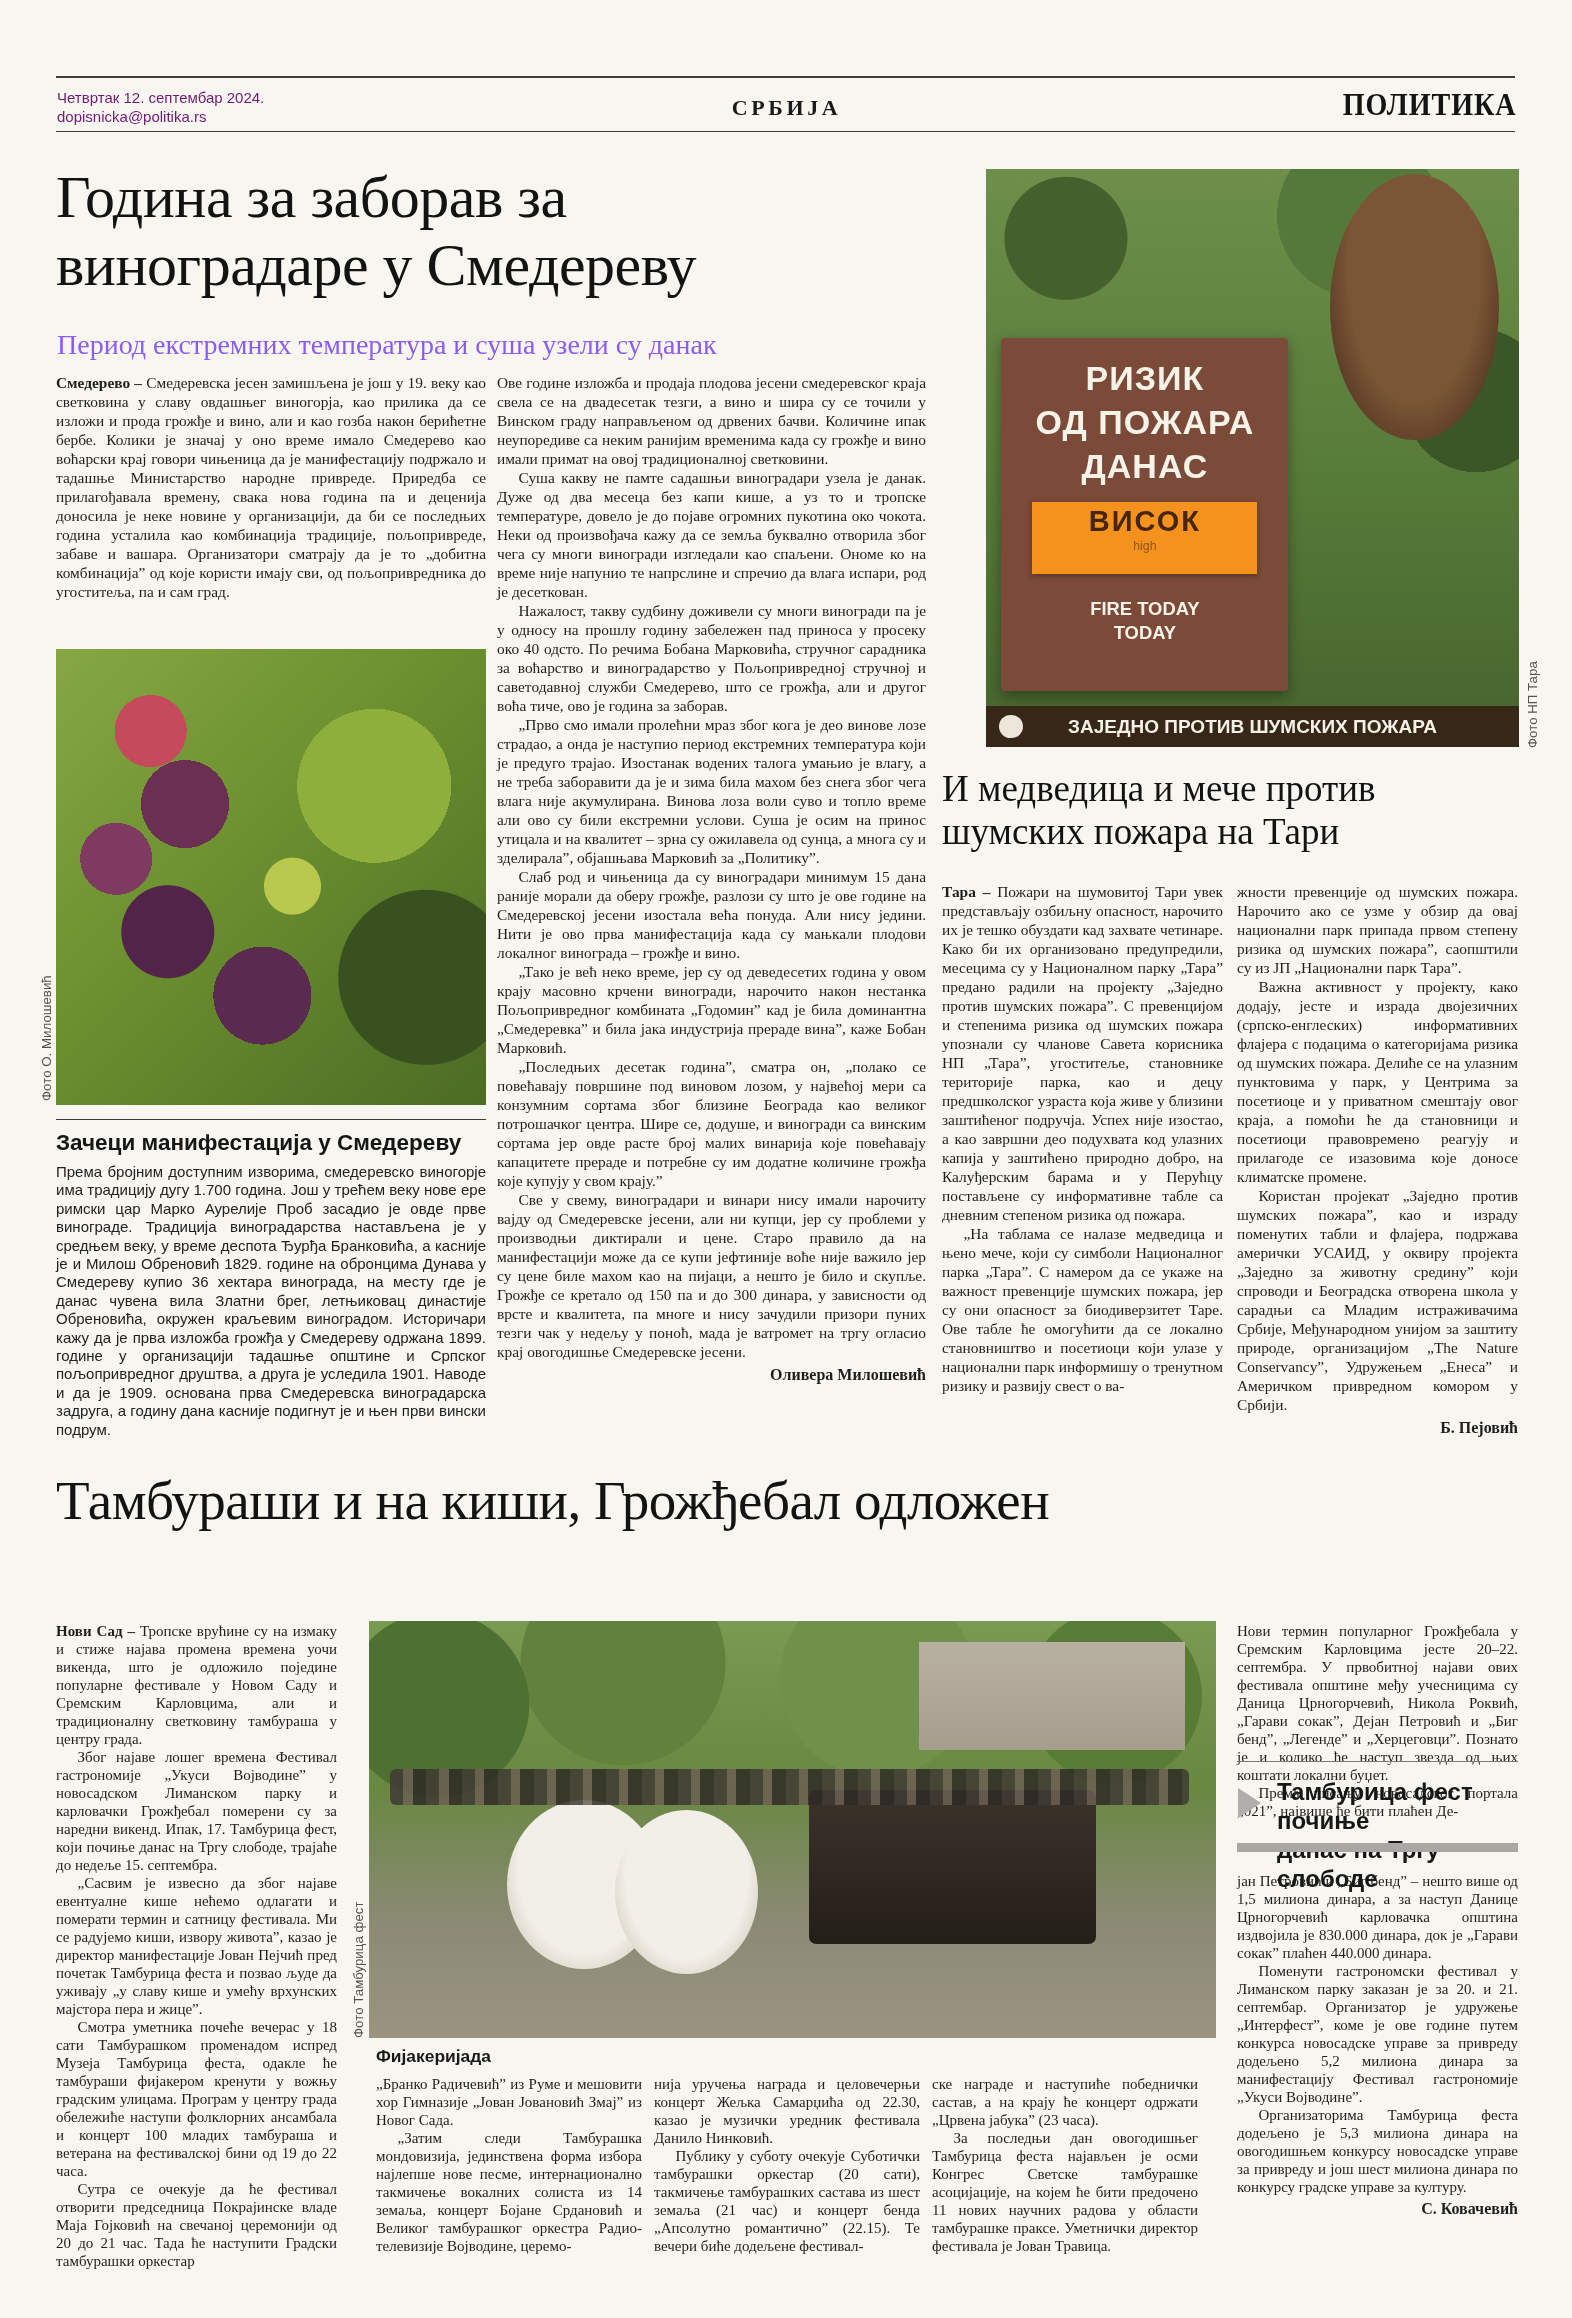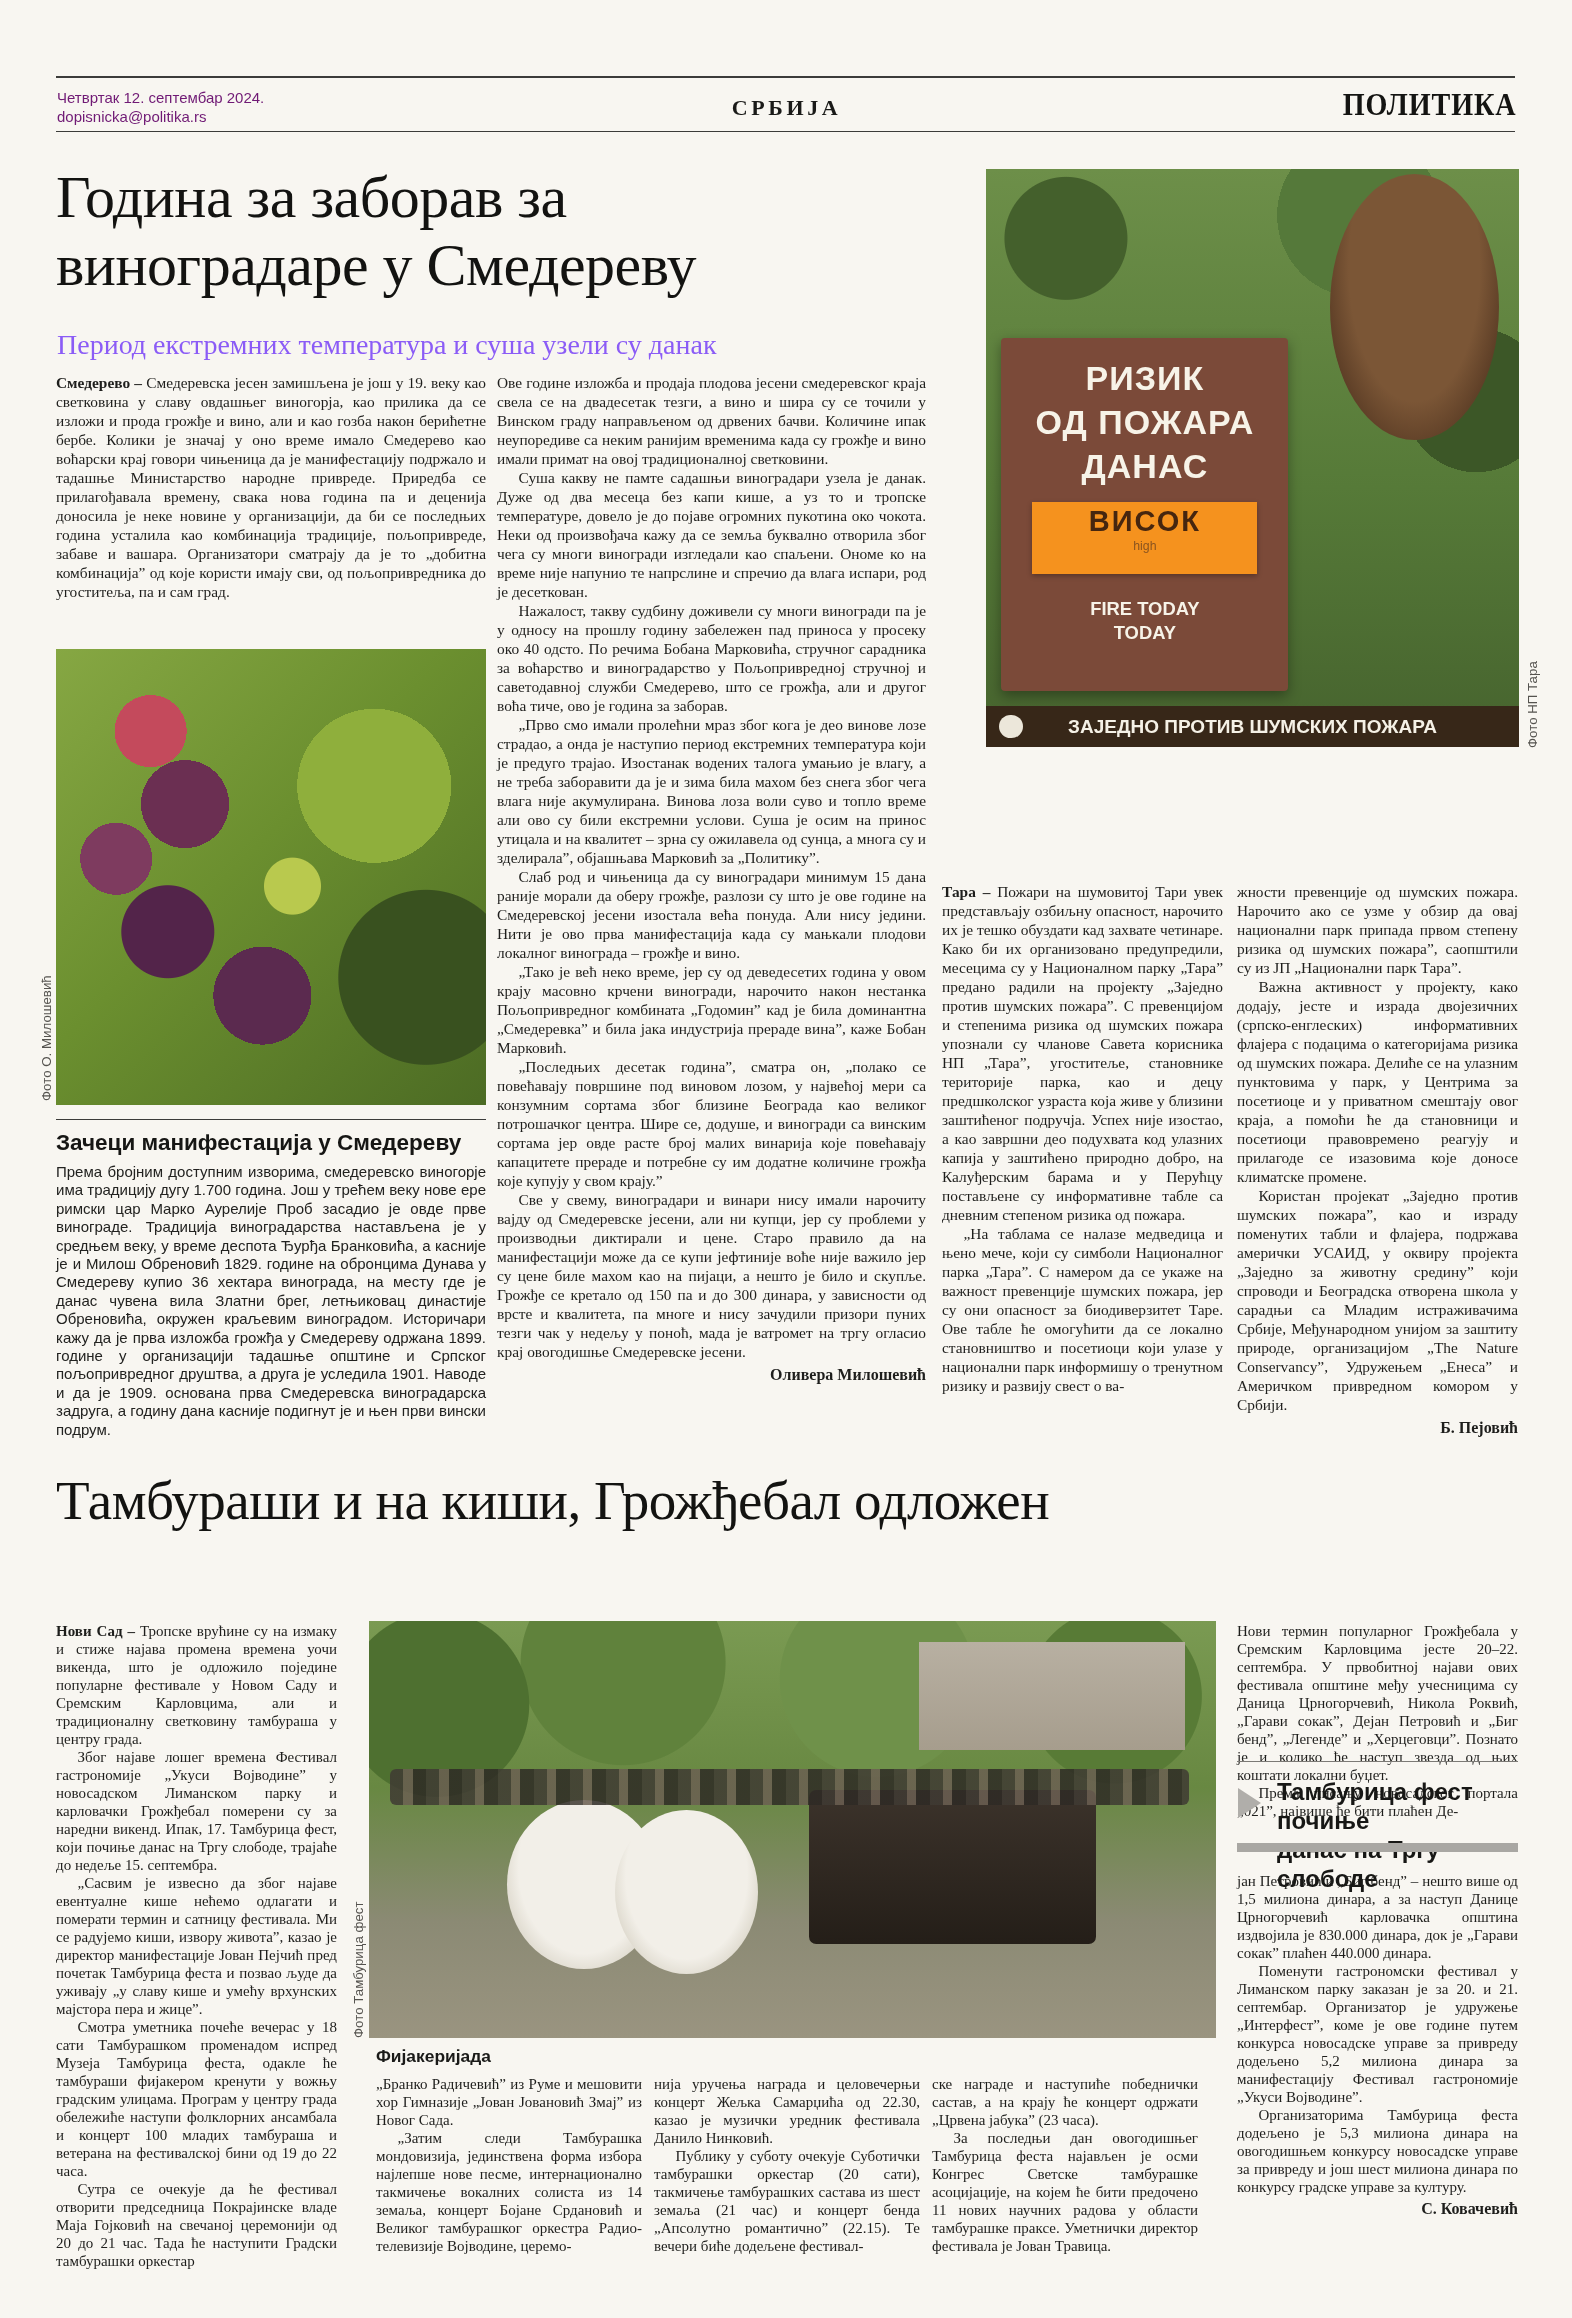--- a/index.html
+++ b/index.html
@@ -120,20 +120,24 @@
         <div class="lv-en">high</div>
       </div>
       <div class="fire-en">FIRE TODAY</div>
       <div class="fire-en" style="margin-top:0;">TODAY</div>
     </div>
     <div class="abs strip" style="left:0;bottom:0;width:100%;height:41px;">ЗАЈЕДНО ПРОТИВ ШУМСКИХ ПОЖАРА</div>
     <div class="abs strip-logo" style="left:13.3px;bottom:8.7px;"></div>
   </div>
   <div class="abs credit" style="left:1525px;top:574px;height:174px;">Фото НП Тара</div>
 
+  <div class="abs headline3" style="left:942px;top:767px;width:579px;">
+    <div>И медведица и мече против</div>
+    <div>шумских пожара на Тари</div>
+  </div>
   <div class="abs body" style="left:942px;top:882px;width:281px;">
     <p><span class="lead-in">Тара –</span><span> Пожари на шумовитој Тари увек представљају озбиљну опасност, нарочито их је тешко обуздати кад захвате четинаре. Како би их организовано предупредили, месецима су у Националном парку „Тара” предано радили на пројекту „Заједно против шумских пожара”. С превенцијом и степенима ризика од шумских пожара упознали су чланове Савета корисника НП „Тара”, угоститеље, становнике територије парка, као и децу предшколског узраста која живе у близини заштићеног подручја. Успех није изостао, а као завршни део подухвата код улазних капија у заштићено природно добро, на Калуђерским барама и у Перућцу постављене су информативне табле са дневним степеном ризика од пожара.</span></p>
     <p>„На таблама се налазе медведица и њено мече, који су симболи Националног парка „Тара”. С намером да се укаже на важност превенције шумских пожара, јер су они опасност за биодиверзитет Таре. Ове табле ће омогућити да се локално становништво и посетиоци који улазе у национални парк информишу о тренутном ризику и развију свест о ва-</p>
   </div>
   <div class="abs body" style="left:1237px;top:882px;width:281px;">
     <p>жности превенције од шумских пожара. Нарочито ако се узме у обзир да овај национални парк припада првом степену ризика од шумских пожара”, саопштили су из ЈП „Национални парк Тара”.</p>
     <p>Важна активност у пројекту, како додају, јесте и израда двојезичних (српско-енглеских) информативних флајера с подацима о категоријама ризика од шумских пожара. Делиће се на улазним пунктовима у парк, у Центрима за посетиоце и у приватном смештају овог краја, а помоћи ће да становници и посетиоци правовремено реагују и прилагоде се изазовима које доносе климатске промене.</p>
     <p>Користан пројекат „Заједно против шумских пожара”, као и израду поменутих табли и флајера, подржава амерички УСАИД, у оквиру пројекта „Заједно за животну средину” који спроводи и Београдска отворена школа у сарадњи са Младим истраживачима Србије, Међународном унијом за заштиту природе, организацијом „The Nature Conservancy”, Удружењем „Енеса” и Америчком привредном комором у Србији.</p>
     <div class="byline">Б. Пејовић</div>
   </div>

